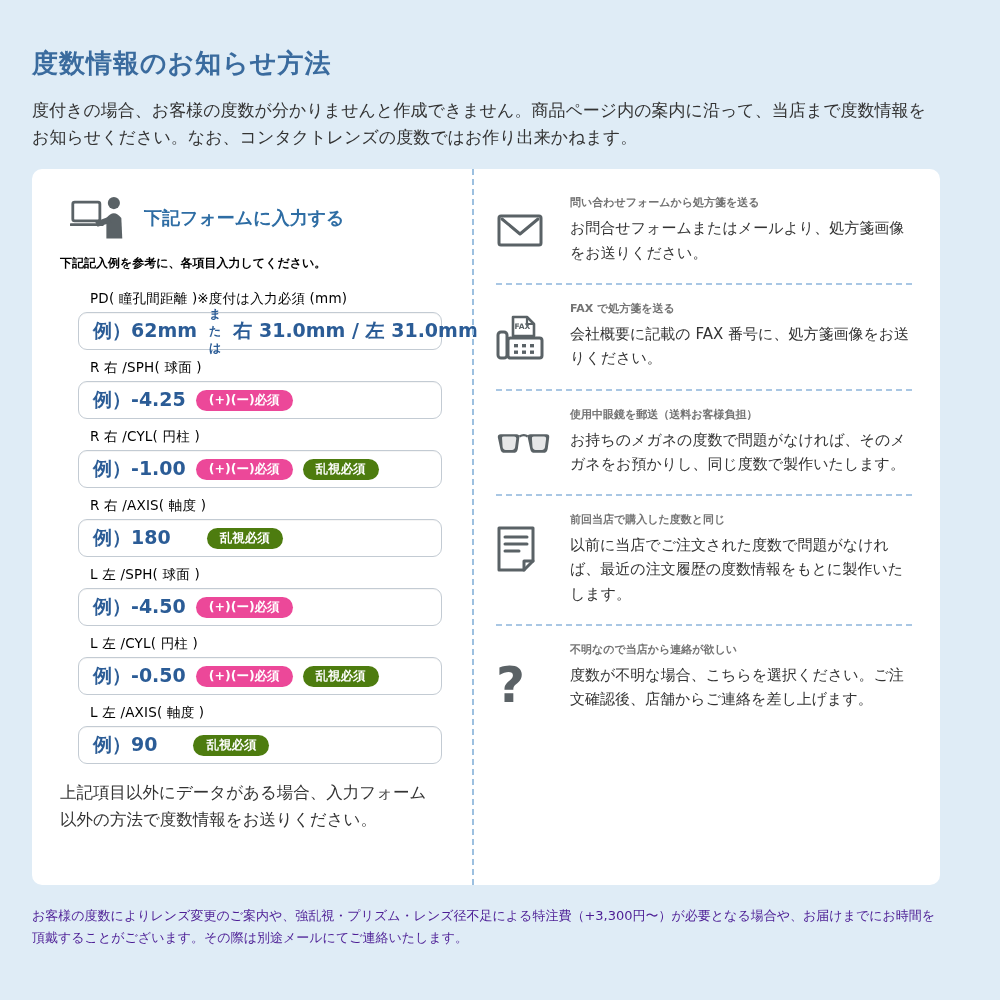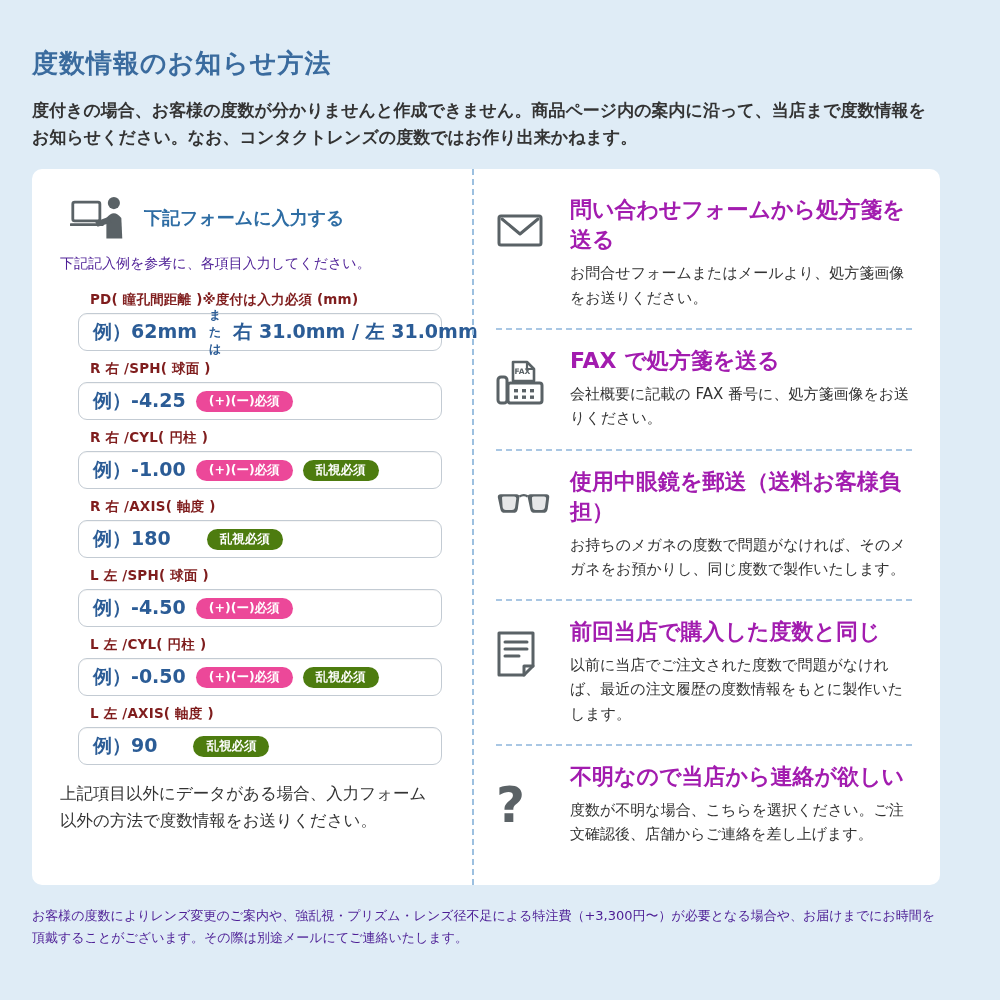--- a/index.html
+++ b/index.html
@@ -11,41 +11,41 @@
     -webkit-font-smoothing:antialiased;
   }
   .page{padding:46px 60px 0 32px;box-sizing:border-box;}
 
   .page-title{
     font-size:26px;font-weight:bold;color:#3a6b9e;
     letter-spacing:1px;margin:0 0 16px 0;
   }
   .intro{
     font-size:17px;line-height:1.6;color:#333;margin:0 0 18px 0;
-    font-weight:700;
+    font-weight:400;
   }
 
   .card{
     background:#fff;border-radius:10px;
     display:flex;align-items:stretch;
     height:716px;box-sizing:border-box;
   }
   
   .col-form{
     width:440px;box-sizing:border-box;
     padding:26px 30px 20px 28px;
   }
   .form-header{display:flex;align-items:center;gap:18px;margin-left:10px;}
   .form-header .ico{width:56px;height:46px;flex:0 0 auto;}
   .form-title{font-size:18px;font-weight:bold;color:#2e6da4;font-family:Liberation Serif, serif;}
-  .form-instruction{font-size:14px;color:#4c1d95;margin:14px 0 18px 0;font-weight:400;}
+  .form-instruction{font-size:12px;color:#000000;margin:14px 0 18px 0;font-weight:700;}
 
   .field{margin-left:18px;margin-bottom:9px;}
   .field-label{
-    font-size:13.5px;font-weight:bold;color:#7f1d1d;
+    font-size:13.5px;font-weight:normal;color:#000000;
     margin:0 0 4px 12px;letter-spacing:.2px;
   }
   .example-box{
     border:1px solid #c3cbd3;border-radius:9px;background:#fff;
     height:38px;box-sizing:border-box;
     display:flex;align-items:center;gap:10px;
     padding:0 14px;
     box-shadow:0 1px 0 rgba(0,0,0,.04) inset;
   }
   .ex-text{font-size:19px;font-weight:bold;color:#2b5c96;white-space:nowrap;}
@@ -66,21 +66,21 @@
     padding:10px 28px 6px 22px;
   }
   .method{
     display:flex;gap:18px;
     padding:16px 0 18px 0;
     border-bottom:2px dashed #a9c7e4;
   }
   .method:last-child{border-bottom:none;}
   .m-ico{width:56px;flex:0 0 auto;display:flex;justify-content:flex-start;align-items:flex-start;padding-top:14px;}
   .m-body{flex:1;}
-  .m-title{font-size:22px;font-weight:bold;color:#a21caf;margin:0 0 6px 0;}
+  .m-title{font-size:11px;font-weight:bold;color:#737373;margin:0 0 6px 0;}
   .m-text{font-size:15px;line-height:1.62;color:#333;margin:0;font-weight:500;}
   .q-glyph{font-size:50px;font-weight:bold;color:#5b6266;line-height:1;margin-top:4px;}
 
   .footer-note{
     font-size:13px;line-height:1.65;color:#4c1d95;
     margin:20px 0 0 0;font-weight:500;
   }
   svg .st{stroke:#5a6266;stroke-width:3;fill:none;stroke-linejoin:round;stroke-linecap:round;}
   svg .fl{fill:#5a6266;}
 </style>

